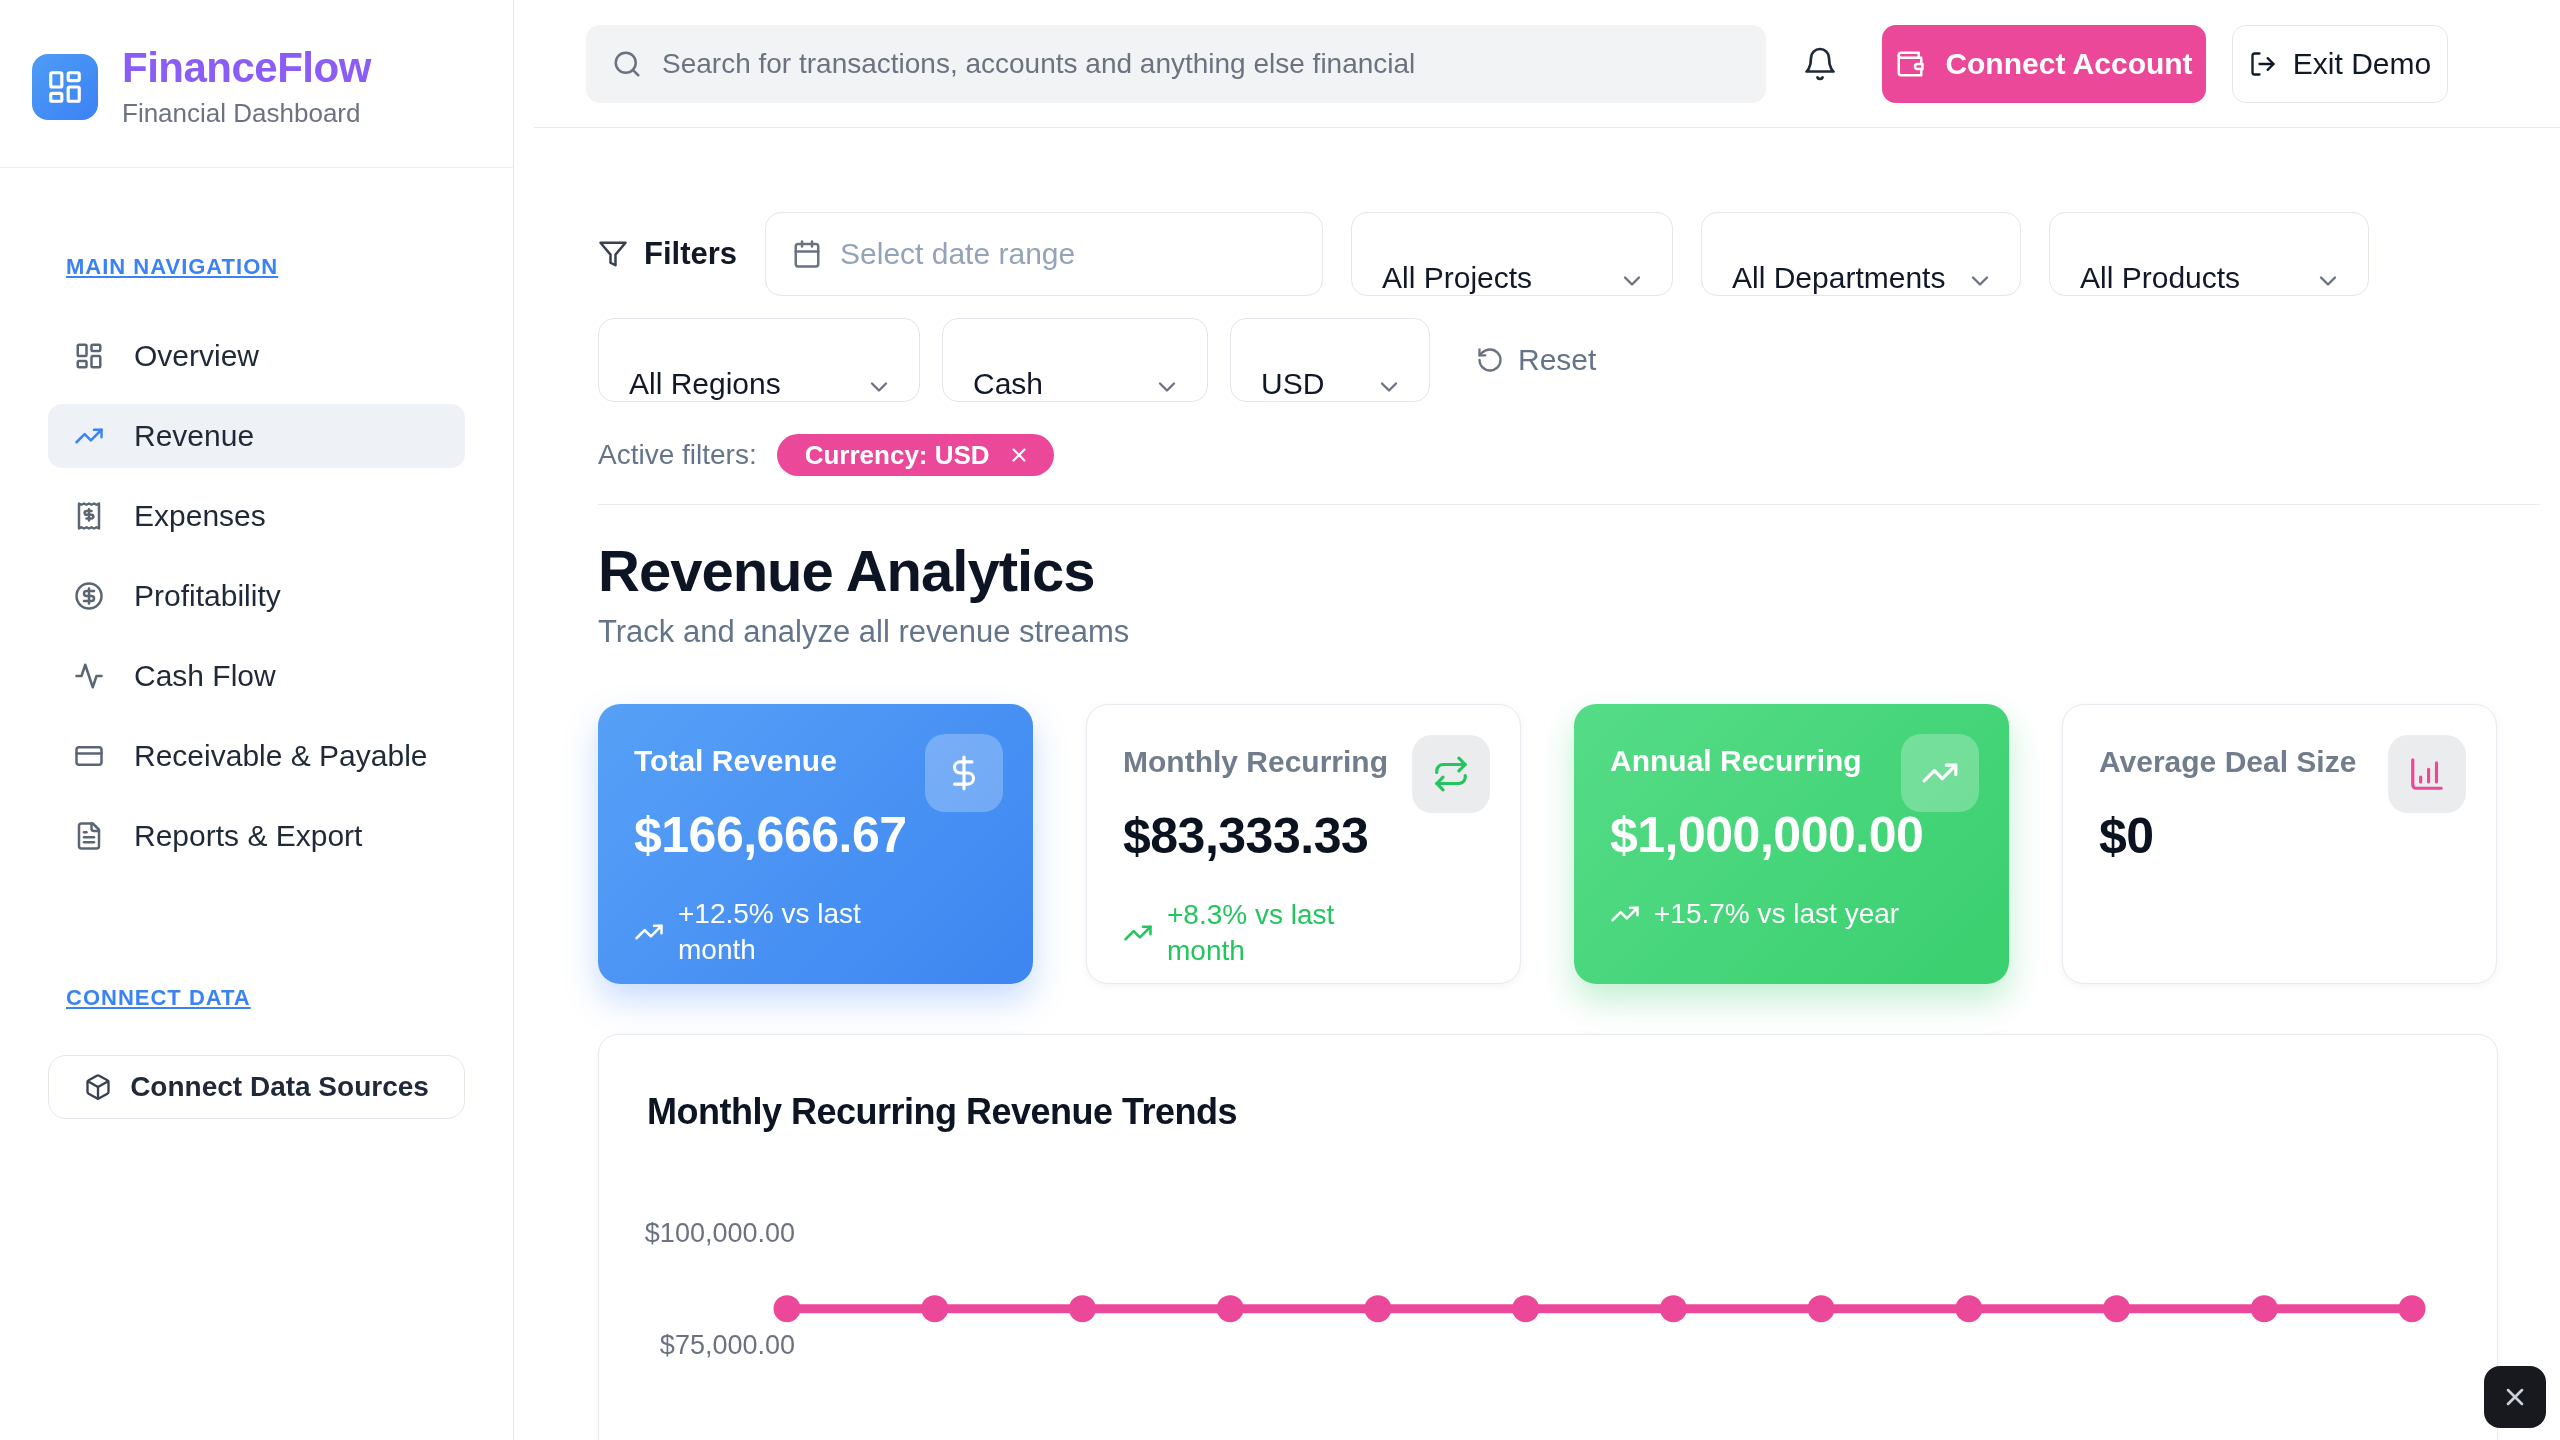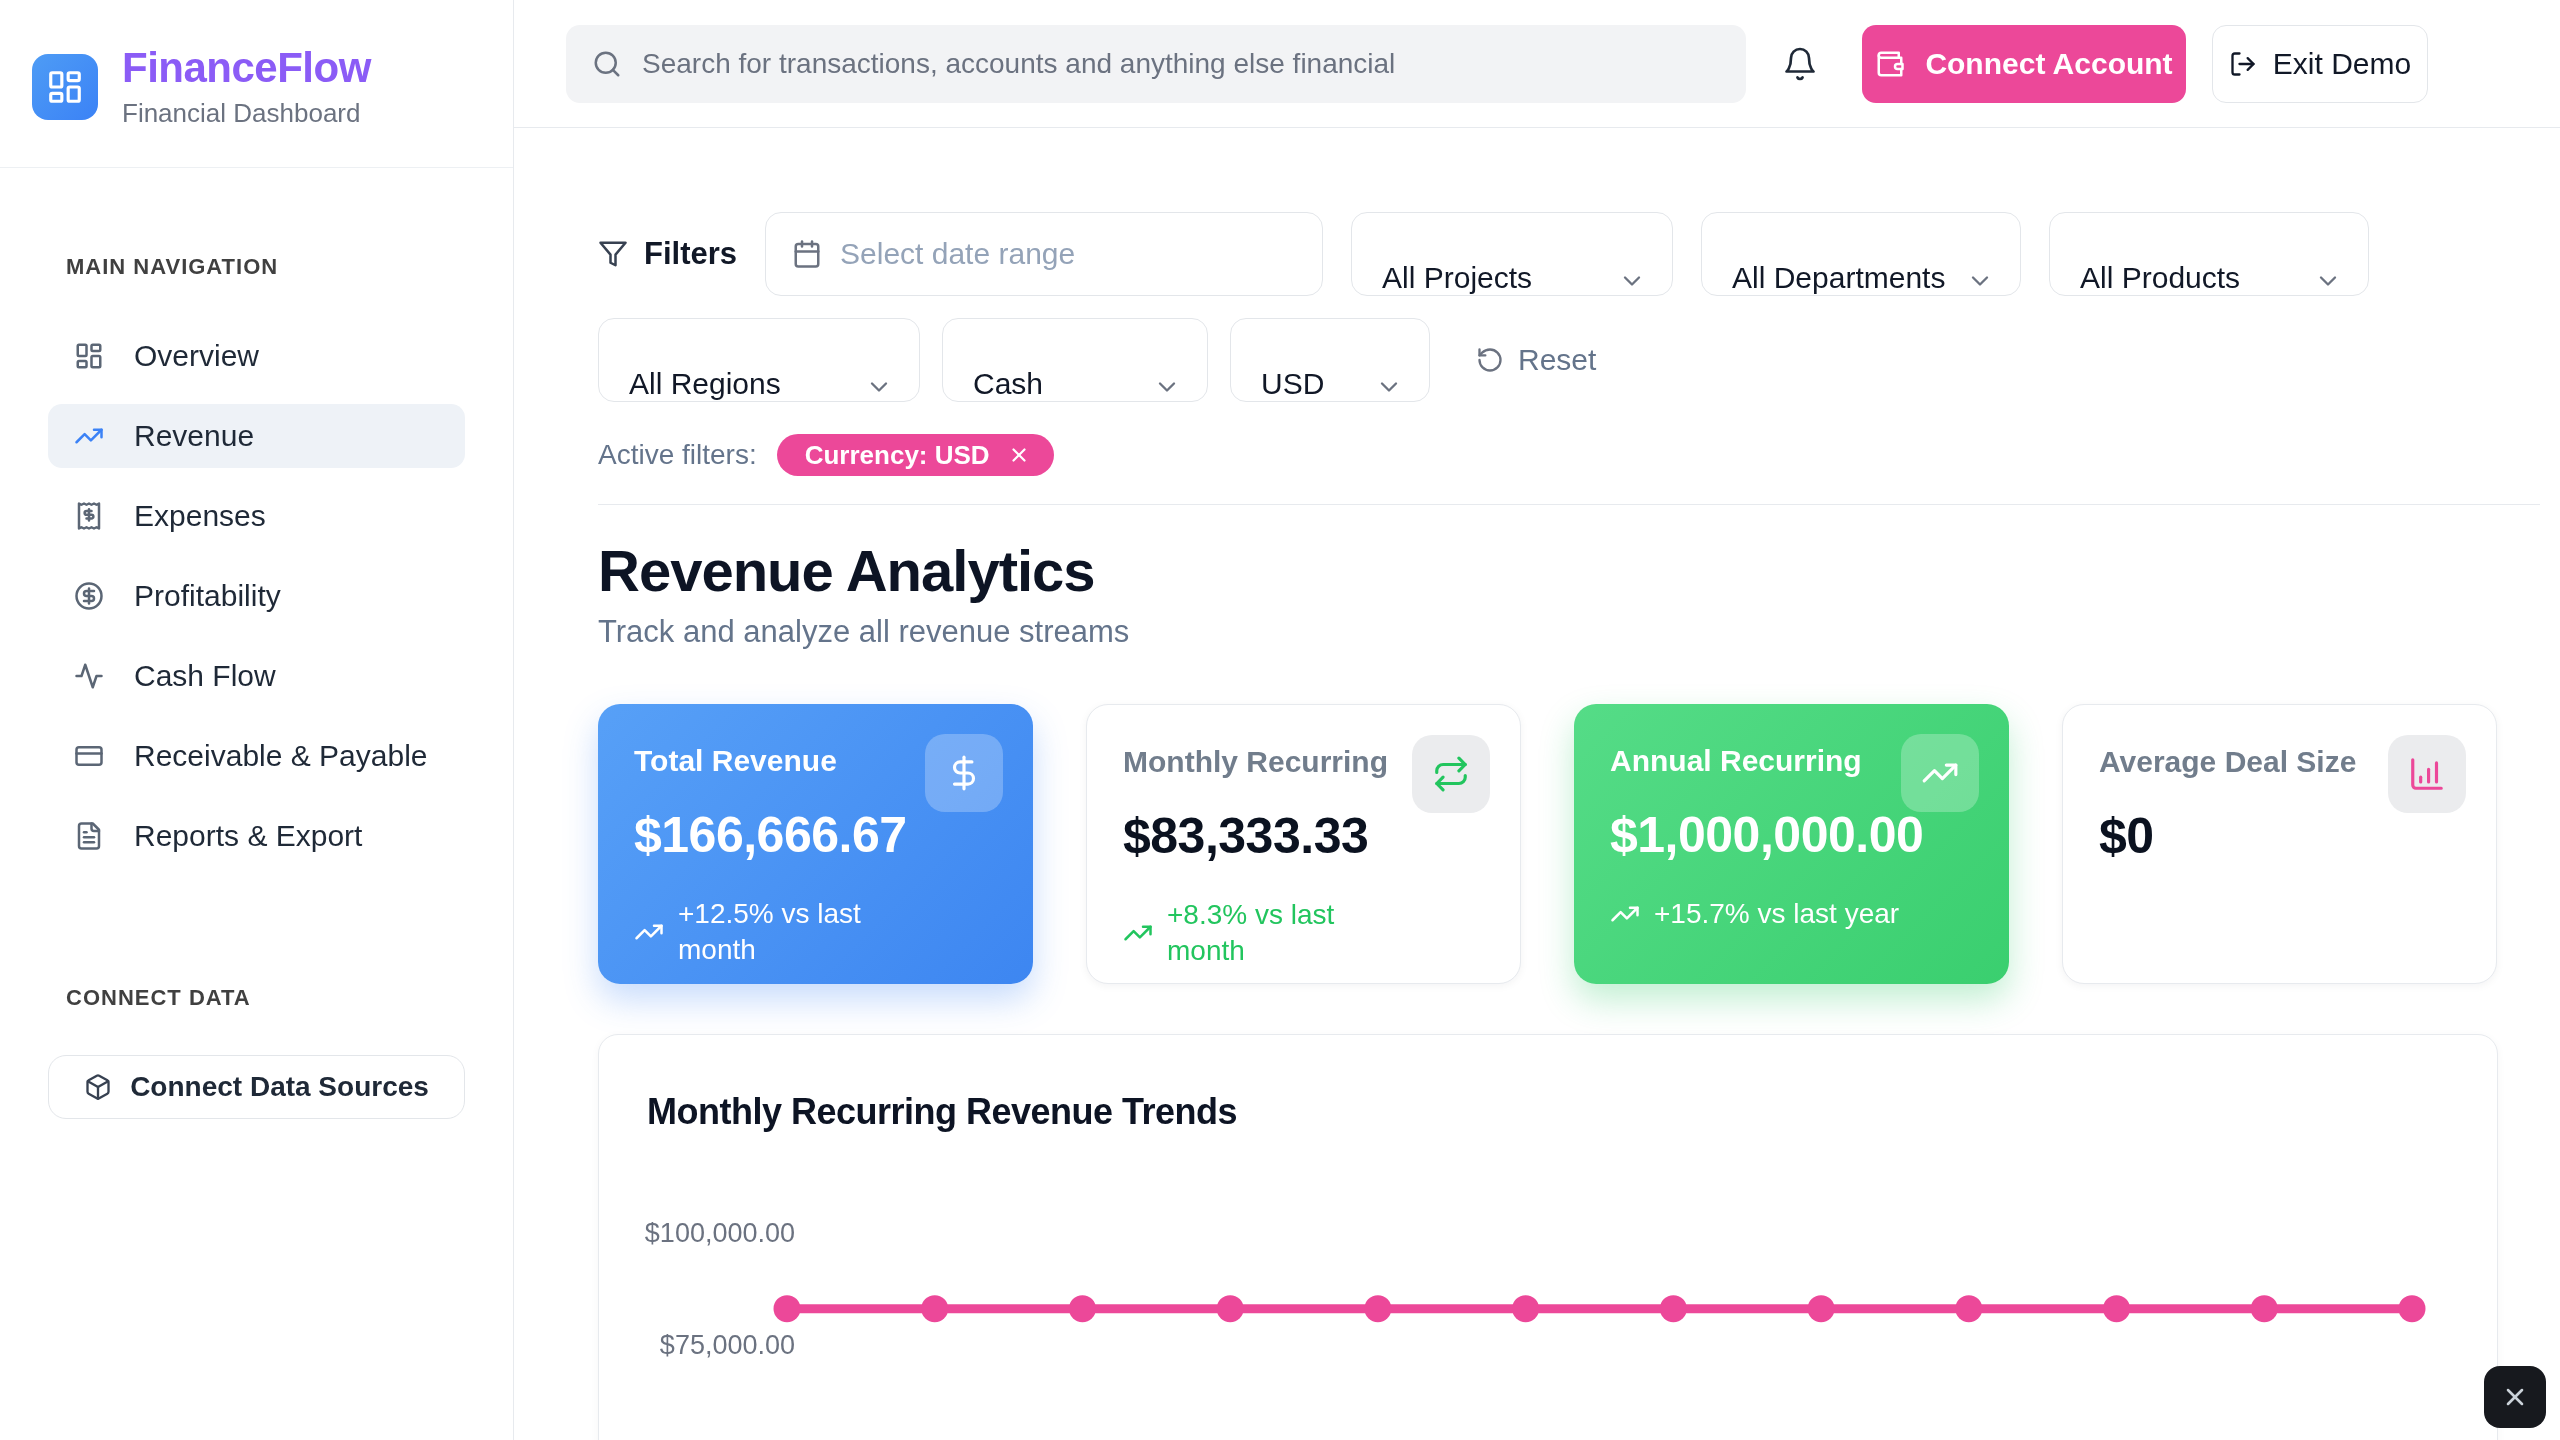--- a/index.html
+++ b/index.html
@@ -11,34 +11,34 @@
   .sidebar { position:absolute; left:0; top:0; width:514px; height:1440px;
     background:#fff; border-right:1px solid #E7EAEE; }
   .logo-row { display:flex; align-items:center; gap:24px; padding:44px 32px 38px 32px; }
   .logo-box { width:66px; height:66px; border-radius:16px; flex:0 0 auto;
     background:linear-gradient(135deg,#4E9CF5,#3B82F6);
     display:flex; align-items:center; justify-content:center; }
   .app-name { font-size:42px; font-weight:700; color:#8b5cf6; letter-spacing:-0.5px; }
   .app-tagline { font-size:26px; color:#6B7280; margin-top:6px; }
   .sidebar-divider { border-top:1px solid #EDF0F3; }
   .nav-wrap { padding:86px 48px 0 48px; }
-  .nav-header { font-size:22px; font-weight:700; color:#404040; letter-spacing:1px; margin:0 0 44px 18px; }
+  .nav-header { font-size:22px; font-weight:700; color:#3b82f6; letter-spacing:1px; margin:0 0 44px 18px;text-decoration:underline; }
   .nav-item { display:flex; align-items:center; gap:30px; height:64px; padding:0 26px;
     border-radius:14px; margin-bottom:16px; font-size:30px; font-weight:500; color:#1F2937; cursor:pointer; }
   .nav-item.active { background:#EEF2F7; }
   .nav-item svg { width:30px; height:30px; stroke:#5B6675; fill:none; stroke-width:2; stroke-linecap:round; stroke-linejoin:round; }
   .nav-item.active svg { stroke:#3B82F6; }
   .connect-wrap { position:absolute; left:48px; right:48px; top:985px; }
   .connect-btn { margin-top:42px; height:64px; border:1.5px solid #E3E6EA; border-radius:18px;
     background:#fff; display:flex; align-items:center; justify-content:center; gap:18px;
     font-size:28px; font-weight:600; color:#1F2937; cursor:pointer; width:100%; }
   .connect-btn svg { width:28px; height:28px; stroke:#374151; fill:none; stroke-width:2; stroke-linecap:round; stroke-linejoin:round; }
 
   
-  .topbar { position:absolute; left:514px; top:0; right:0; height:128px; background:#fff;
+  .topbar { position:absolute; left:534px; top:0; right:0; height:128px; background:#fff;
     border-bottom:1px solid #E7EAEE; display:flex; align-items:center; padding:0 56px 0 52px; }
   .search-box { width:1180px; height:78px; background:#F2F3F5; border-radius:14px;
     display:flex; align-items:center; }
   .search-box svg { width:30px; height:30px; stroke:#6B7280; fill:none; stroke-width:2; stroke-linecap:round; margin:0 20px 0 26px; flex:0 0 auto; }
   .search-box input { flex:1; border:none; outline:none; background:transparent; font-size:28px;
     color:#111827; font-family:"Liberation Sans", sans-serif; padding-right:24px; }
   .search-box input::placeholder { color:#6B7280; }
   .bell-btn { margin-left:36px; cursor:pointer; }
   .bell-btn svg { width:36px; height:36px; stroke:#1F2937; fill:none; stroke-width:1.8; stroke-linecap:round; stroke-linejoin:round; }
   .account-btn { margin-left:44px; width:324px; height:78px; border-radius:14px; background:#EC4899;

